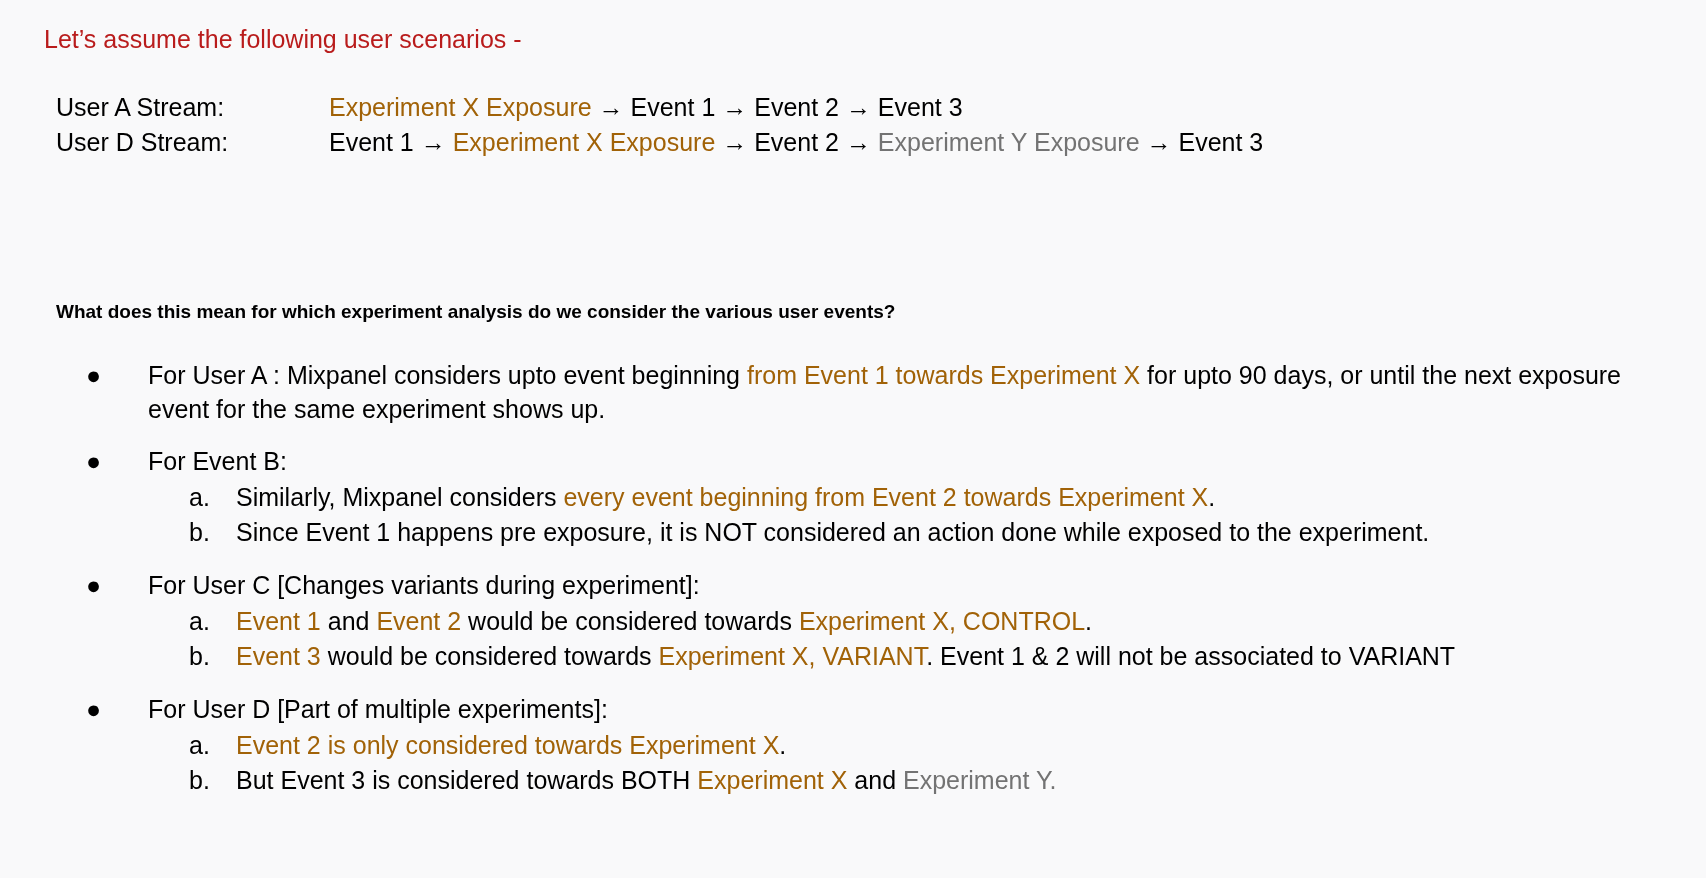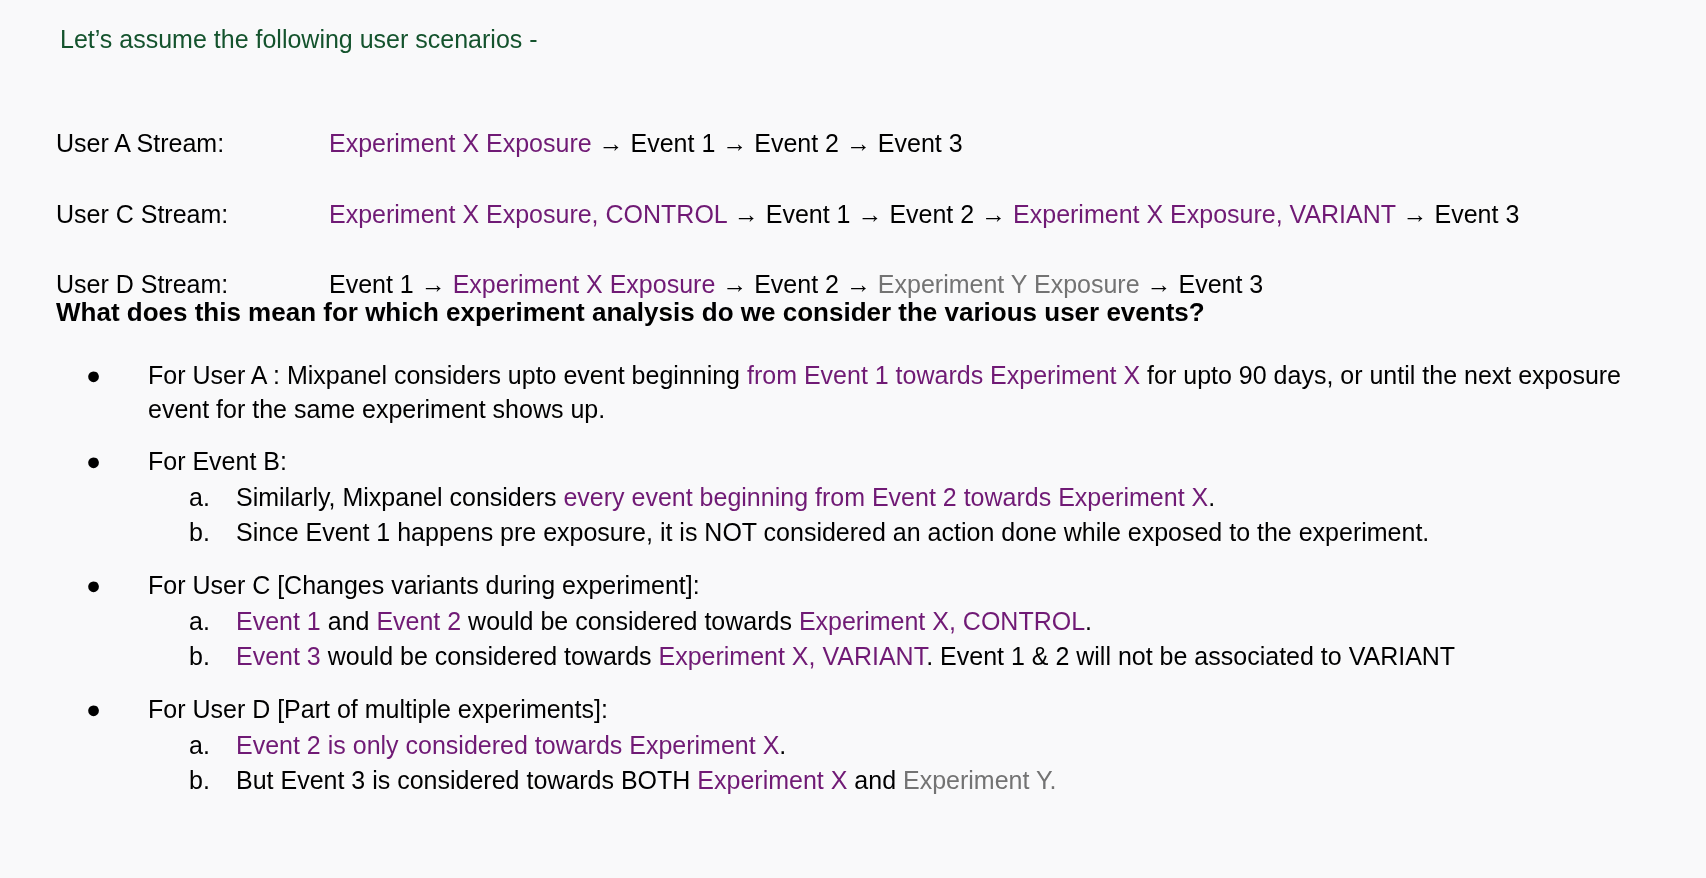--- a/index.html
+++ b/index.html
@@ -16,57 +16,56 @@
   }
   .page {
     position: relative;
     width: 1706px;
     height: 878px;
     padding: 0;
     box-sizing: border-box;
   }
   .intro {
     position: absolute;
-    left: 60px;
+    left: 44px;
     top: 22px;
     font-size: 25px;
     line-height: 34px;
-    color: #14532d;
+    color: #b91c1c;
   }
   .streams {
     position: absolute;
     left: 56px;
     top: 90px;
     font-size: 25px;
     line-height: 34.5px;
     color: #000;
   }
   .stream-row {
     display: flex;
     align-items: baseline;
     white-space: nowrap;
-    margin-top: 36px;
   }
   .stream-label {
     width: 273px;
     flex: 0 0 273px;
     color: #000;
   }
   .stream-body {
     color: #000;
   }
-  .blue { color: #701a75; }
+  .blue { color: #a16207; }
   .magenta { color: #737373; }
   .arrow { color: #000; }
 
   .question {
     position: absolute;
     left: 56px;
     top: 295px;
-    font-size: 26px;
+    font-size: 19px;
     font-weight: bold;
     color: #000;
     line-height: 34px;
   }
 
   .bullets {
     position: absolute;
     left: 56px;
     top: 358px;
     width: 1600px;
@@ -113,24 +112,20 @@
   <div class="intro">Let’s assume the following user scenarios -</div>
 
   <div class="streams">
 
     <div class="stream-row">
       <span class="stream-label">User A Stream:</span>
       <span class="stream-body"><span class="blue">Experiment X Exposure</span><span class="arrow"> → </span><span>Event 1 → Event 2 → Event 3</span></span>
     </div>
 
 
-    <div class="stream-row">
-      <span class="stream-label">User C Stream:</span>
-      <span class="stream-body"><span class="blue">Experiment X Exposure, CONTROL</span><span> → Event 1 → Event 2 → </span><span class="blue">Experiment X Exposure, VARIANT</span><span> → Event 3</span></span>
-    </div>
 
     <div class="stream-row">
       <span class="stream-label">User D Stream:</span>
       <span class="stream-body"><span>Event 1 → </span><span class="blue">Experiment X Exposure</span><span> → Event 2 → </span><span class="magenta">Experiment Y Exposure</span><span> → Event 3</span></span>
     </div>
 
   </div>
 
   <div class="question">What does this mean for which experiment analysis do we consider the various user events?</div>
 

